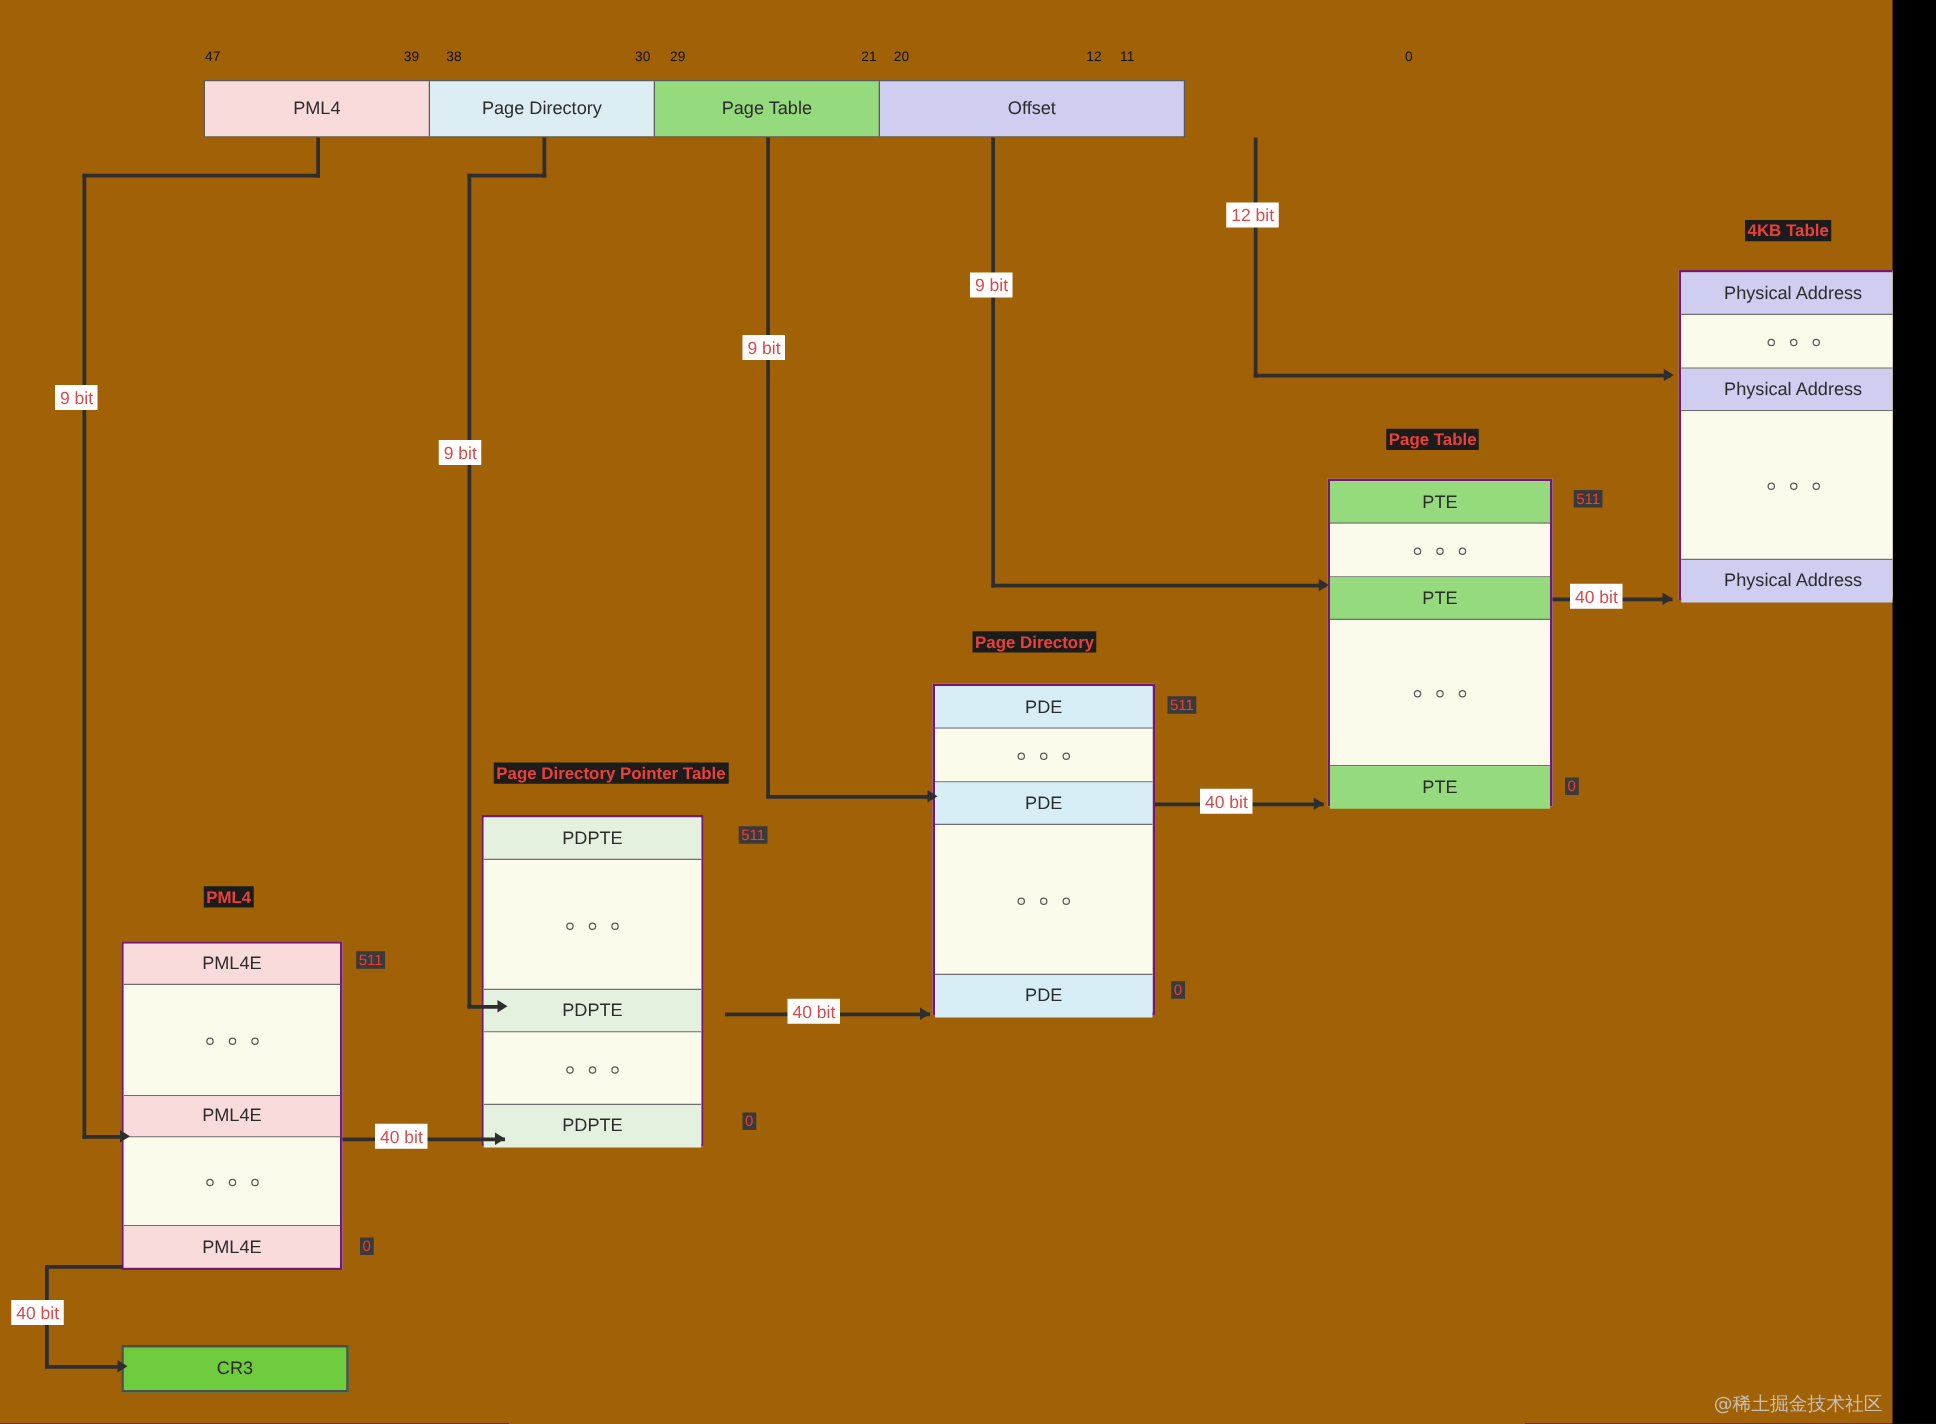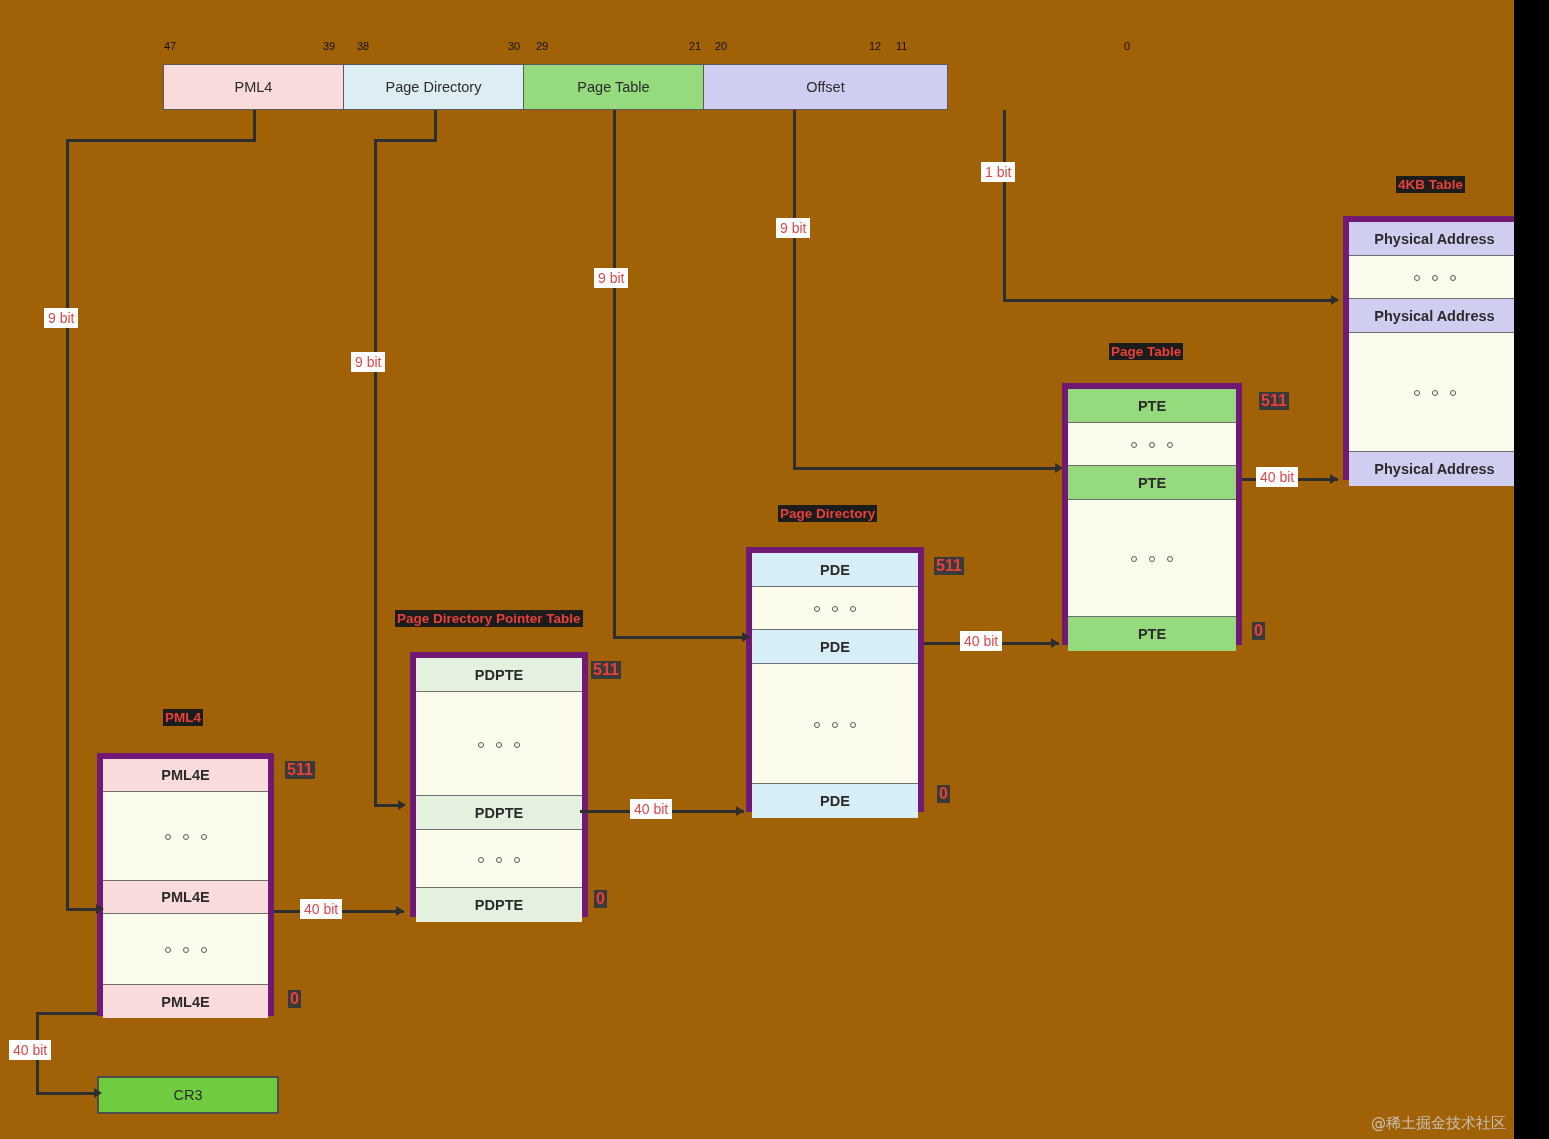--- a/index.html
+++ b/index.html
@@ -46,24 +46,23 @@
   .bit-tick {
     position: absolute;
     font-size: 11px;
     color: #111111;
     white-space: nowrap;
   }
 
   
   .tbl {
     position: absolute;
-    border: 6px solid #701a75;
+    border: 2px solid #701a75;
     box-sizing: border-box;
     background: #fbfbec;
-    font-weight: bold;
   }
   .trow {
     box-sizing: border-box;
     border-bottom: 1.2px solid #6f6f6f;
     display: flex;
     align-items: center;
     justify-content: center;
     font-size: 14.5px;
     color: #2b2b2b;
   }
@@ -105,22 +104,22 @@
     font-weight: bold;
     white-space: nowrap;
     background: #1c1c1c;
     padding: 1px 2px;
   }
 
   
   .idx {
     position: absolute;
     color: #e8413a;
-    font-size: 16px;
-    font-weight: bold;
+    font-size: 12px;
+    font-weight: normal;
     background: #3a3a3a;
     padding: 0 2px;
     white-space: nowrap;
   }
 
   
   .chip {
     position: absolute;
     color: #d94a4a;
     font-size: 14px;
@@ -204,21 +203,21 @@
   <span class="chip" style="left:594px; top:268px;">9 bit</span>
 
   <div class="ln v" style="left:793px; top:110px; height:360px;"></div>
   <div class="ln h" style="left:793px; top:467px; width:268px;"></div>
   <div class="arrowR" style="left:1055px; top:463px;"></div>
   <span class="chip" style="left:776px; top:218px;">9 bit</span>
 
   <div class="ln v" style="left:1003px; top:110px; height:192px;"></div>
   <div class="ln h" style="left:1003px; top:299px; width:334px;"></div>
   <div class="arrowR" style="left:1331px; top:295px;"></div>
-  <span class="chip" style="left:981px; top:162px;">1 bit</span>
+  <span class="chip" style="left:981px; top:162px;">12 bit</span>
 
   <div class="box" style="left:97px; top:1076px; width:182px; height:38px; background:#6fcc3f;">CR3</div>
   <div class="ln h" style="left:36px; top:1092px; width:62px;"></div>
   <div class="ln v" style="left:36px; top:1012px; height:82px;"></div>
   <div class="ln h" style="left:36px; top:1012px; width:62px;"></div>
   <div class="arrowR" style="left:94px; top:1088px;"></div>
   <span class="chip" style="left:9px; top:1040px;">40 bit</span>
 
   <span class="cap" style="left:163px; top:709px;">PML4</span>
   <div class="tbl" style="left:97px; top:753px; width:177px; height:263px;">
@@ -233,21 +232,21 @@
     <div class="trow" style="height:33px; background:#fadbdb;">PML4E</div>
   </div>
   <span class="idx" style="left:285px; top:761px;">511</span>
   <span class="idx" style="left:288px; top:990px;">0</span>
 
   <div class="ln h" style="left:274px; top:910px; width:130px;"></div>
   <div class="arrowR" style="left:396px; top:906px;"></div>
   <span class="chip" style="left:300px; top:899px;">40 bit</span>
 
   <span class="cap" style="left:395px; top:610px;">Page Directory Pointer Table</span>
-  <div class="tbl" style="left:410px; top:652px; width:178px; height:265px;">
+  <div class="tbl" style="left:385px; top:652px; width:178px; height:265px;">
     <div class="trow" style="height:34px; background:#e3f1de;">PDPTE</div>
     <div class="trow gap" style="height:104px;">
       <span class="dots"><i></i><i></i><i></i></span>
     </div>
     <div class="trow" style="height:34px; background:#e3f1de;">PDPTE</div>
     <div class="trow gap" style="height:58px;">
       <span class="dots"><i></i><i></i><i></i></span>
     </div>
     <div class="trow" style="height:34px; background:#e3f1de;">PDPTE</div>
   </div>

